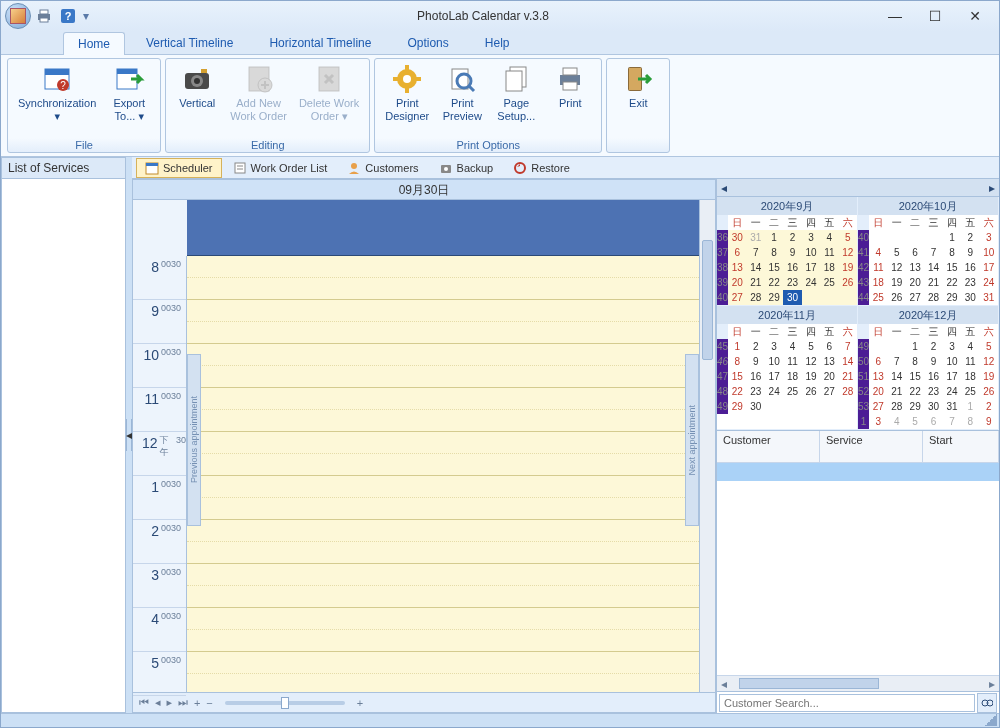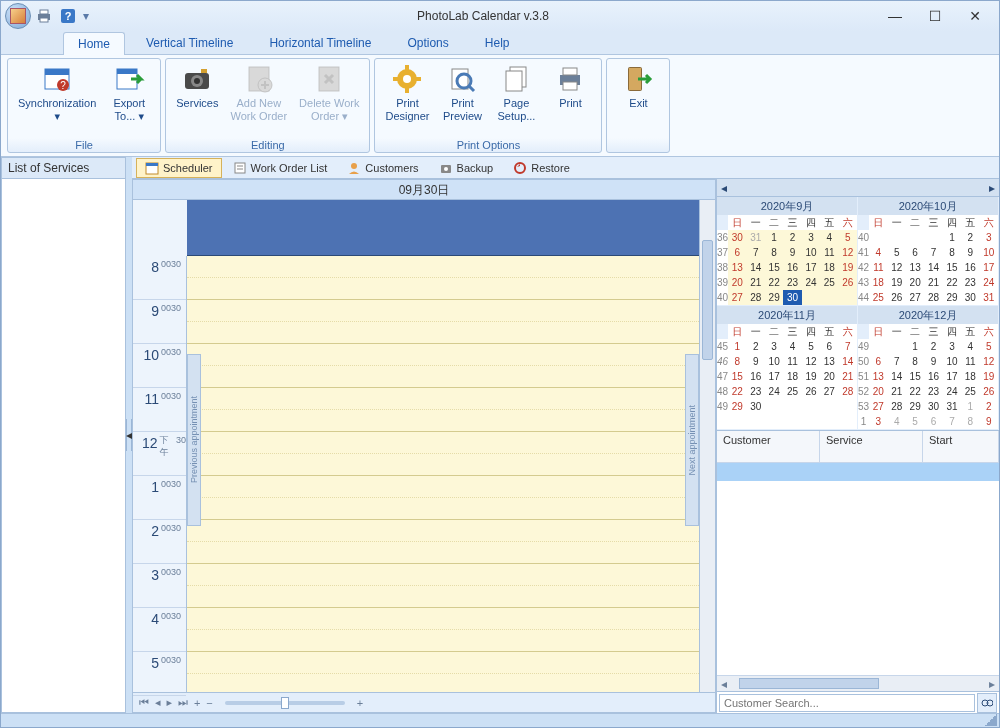--- a/index.html
+++ b/index.html
@@ -87,21 +87,21 @@
 .minical-nav { height: 18px; background: #d3e1f1; display: flex; align-items: center; border-bottom: 1px solid #a9c1dd; }
 .minical-nav-btn { width: 14px; text-align: center; cursor: pointer; color:#2b4a76;}
 .minical { width: 50%; border-right: 1px solid #e3eefb; border-bottom: 1px solid #e3eefb; }
 .minical-title { flex: 1; text-align: center; font-size: 11px; color: #2b4a76; background:#d3e1f1; height:18px; line-height:18px;}
 .minical-head { display: flex; background: #fff; }
 .minical-head span, .minical-cell { flex: 1; text-align: center; font-size: 10px; color: #333; height: 15px; line-height: 15px; }
 .minical-head span:first-child, .minical-week-row .minical-cell.sun { color: #c0392b; }
 .minical-grid { background: #fdf8d8; }
 .minical-grid.plain { background:#fff; }
 .minical-week-row { display: flex; }
-.minical-cell.wk { background: #ffffff; color:#888;}
+.minical-cell.wk { background: #4c1d95; color:#888;}
 .minical-cell.other { color: #aaa; }
 .minical-cell.today { background: #1e5bb0; color: #fff; }
 .minical-cell.sat { color: #c0392b; }
 
 .appt-table { flex: 1; min-height: 0; display: flex; flex-direction: column; border-top: 1px solid #a9c1dd; }
 .appt-head { display: flex; background: #f4f7fb; border-bottom: 1px solid #c7d6ea; height: 32px; font-size: 11px; }
 .appt-head span { padding: 3px 6px; border-right: 1px solid #c7d6ea; }
 .appt-body { flex: 1; overflow: auto; background: #fff; }
 .appt-row { height: 18px; }
 .appt-row.hl { background: #aad2f7; }
@@ -188,21 +188,21 @@
         <div class="rgroup-body">
           <div class="rbtn">
             <div class="rbtn-icon">
               <svg width="32" height="32">
                 <rect x="4" y="10" width="24" height="16" rx="3" fill="#4a4a4a"></rect>
                 <circle cx="16" cy="18" r="6" fill="#888"></circle>
                 <circle cx="16" cy="18" r="3" fill="#333"></circle>
                 <rect x="20" y="6" width="6" height="4" fill="#d4a030"></rect>
               </svg>
             </div>
-            <div class="rbtn-label">Services</div>
+            <div class="rbtn-label">Vertical</div>
           </div>
           <div class="rbtn disabled">
             <div class="rbtn-icon">
               <svg width="32" height="32">
                 <rect x="6" y="4" width="20" height="24" fill="#eee" stroke="#bbb"></rect>
                 <circle cx="22" cy="22" r="7" fill="#ddd"></circle>
                 <path d="M22 18 v8 M18 22 h8" stroke="#999" stroke-width="2"></path>
               </svg>
             </div>
             <div class="rbtn-label">Add New

